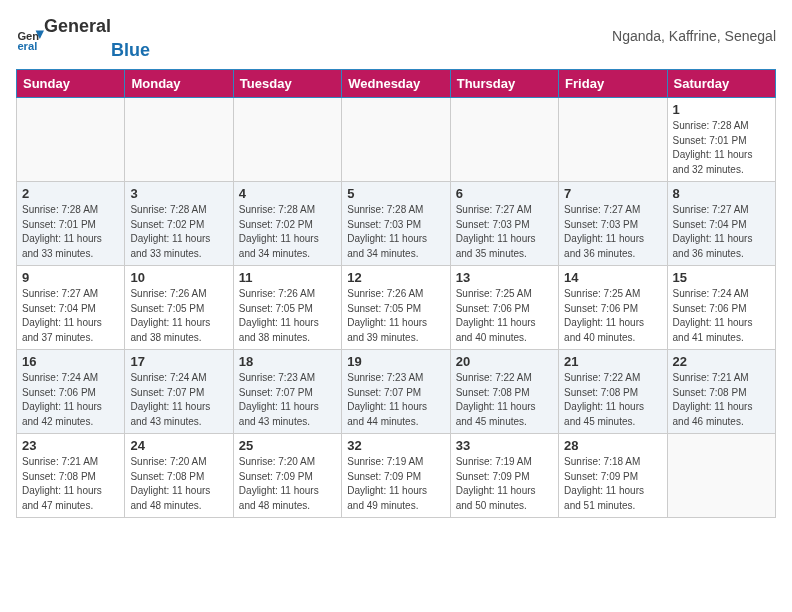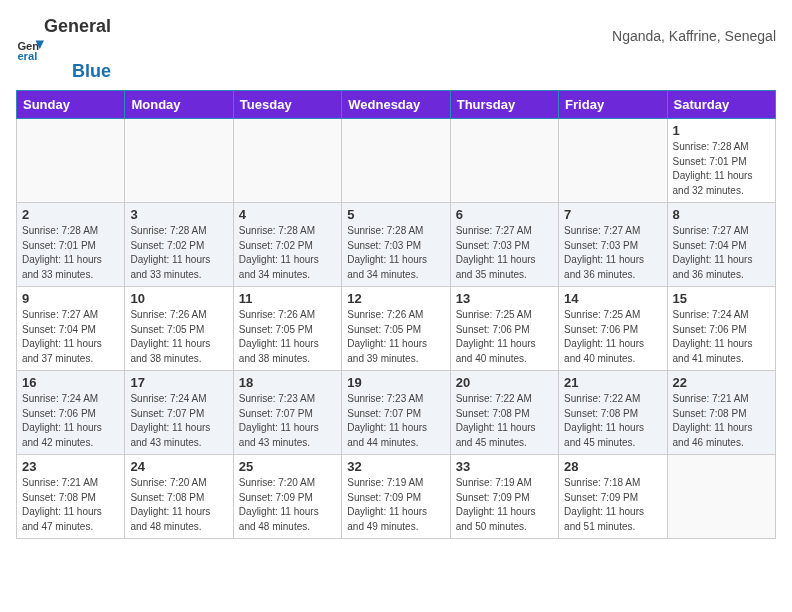--- a/index.html
+++ b/index.html
@@ -48,21 +48,21 @@
       font-size: 14px;
       color: #555;
       margin-top: 12px;
     }
     .calendar {
       width: 100%;
       border-collapse: collapse;
       border: 1px solid #ccc;
     }
     .calendar th {
-      background-color: #6d28d9;
+      background-color: #be185d;
       color: #fff;
       font-size: 13px;
       font-weight: bold;
       text-align: left;
       padding: 6px 6px;
       border: 1px solid #2e86c1;
     }
     .calendar td {
       vertical-align: top;
       border: 1px solid #ccc;
@@ -97,21 +97,21 @@
 
 <div class="header">
   <div class="logo">
     <svg class="logo-icon" viewBox="0 0 40 40" xmlns="http://www.w3.org/2000/svg">
       <text x="2" y="22" font-size="16" font-weight="bold" fill="#333">Gen</text>
       <text x="2" y="36" font-size="16" font-weight="bold" fill="#1a6faf">eral</text>
 
       <polygon points="28,8 40,8 34,20" fill="#1a6faf"></polygon>
     </svg>
     <div>
-      <div style="display:flex; align-items:flex-end;flex-direction:column;">
+      <div style="display:flex; align-items:flex-start;">
         <span class="logo-text-general">General</span>
           <span class="logo-text-blue">Blue</span>
       </div>
     </div>
   </div>
   <div class="title-area">
     <div class="location">Nganda, Kaffrine, Senegal</div>
   </div>
 </div>
 

